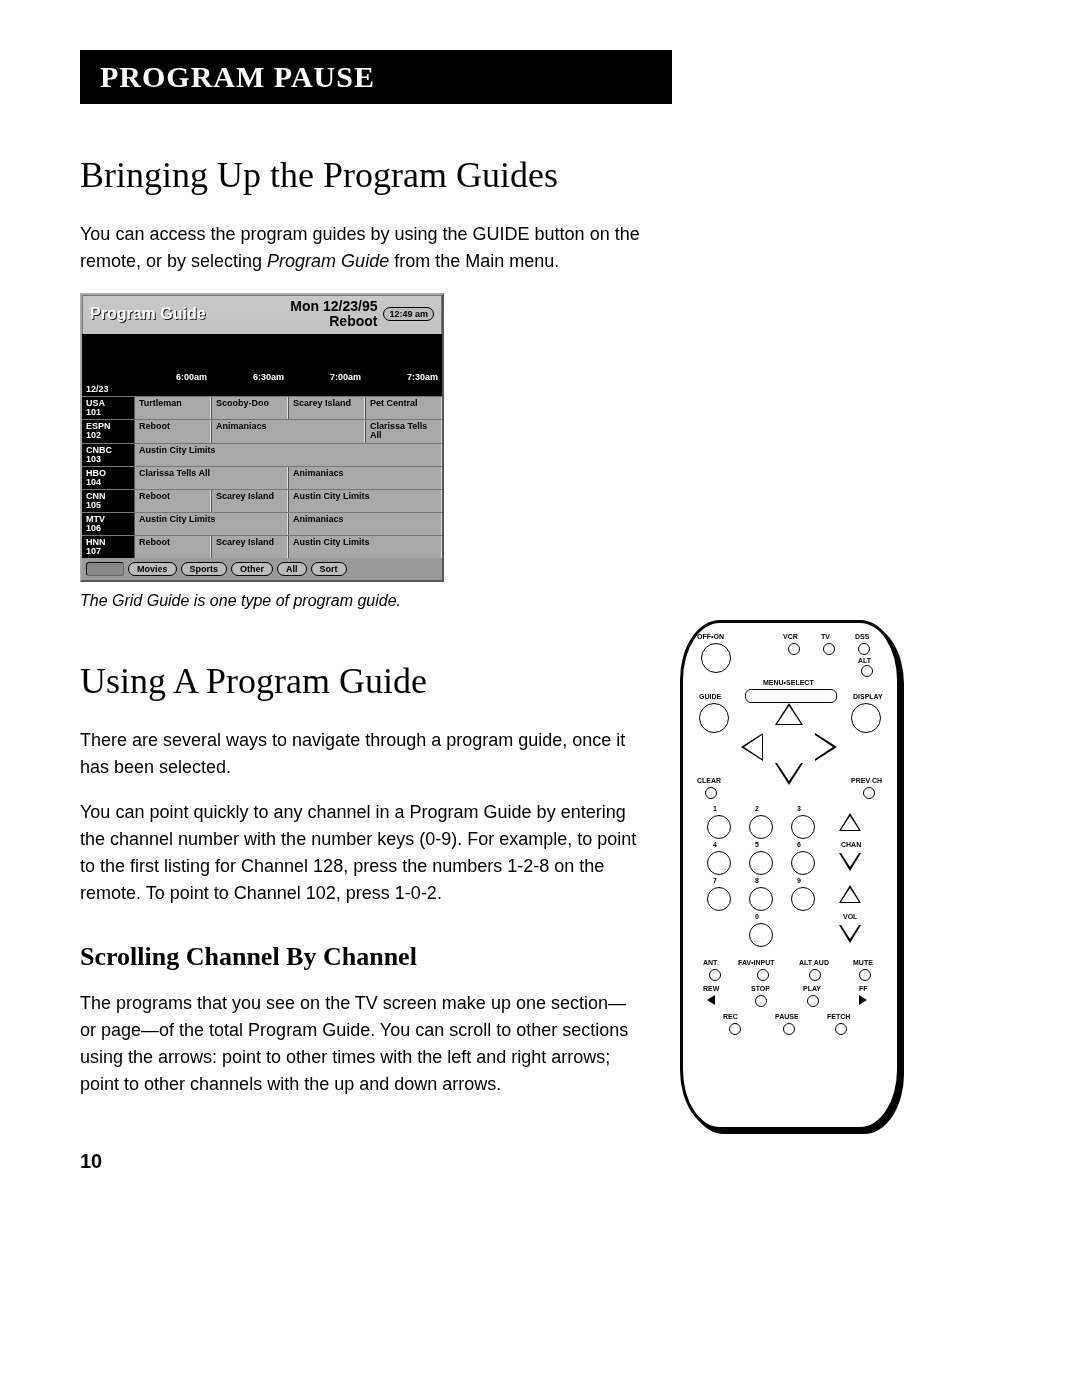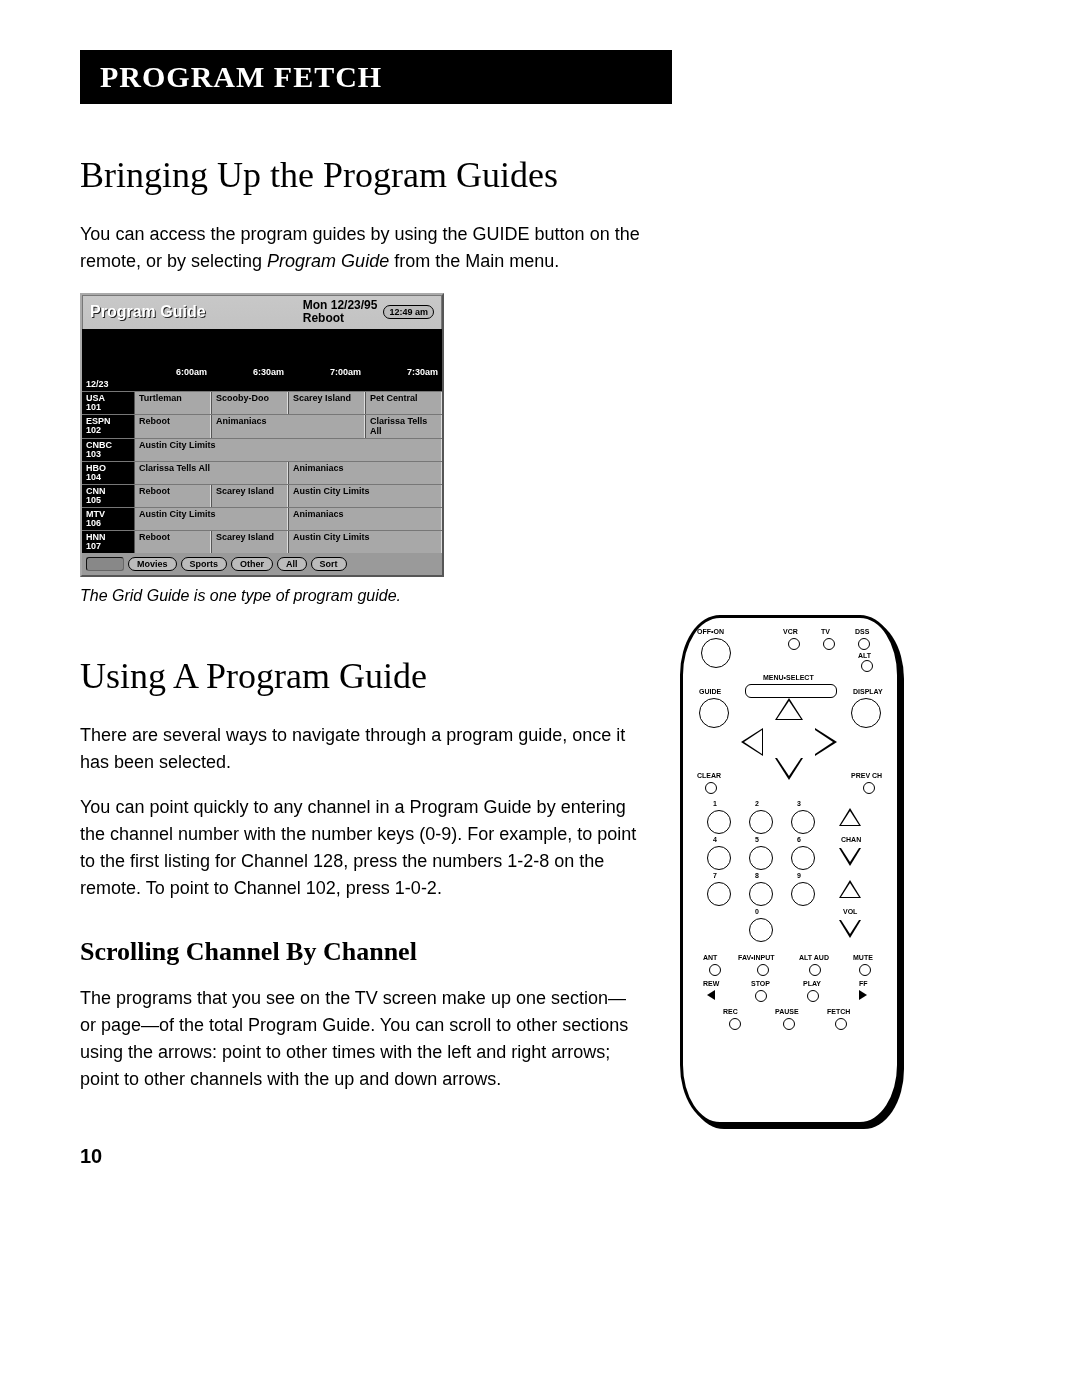--- a/index.html
+++ b/index.html
@@ -77,24 +77,24 @@
   }
   .pg-title {
     font-family: Arial, sans-serif;
     font-weight: 900;
     font-size: 16px;
     color: #fff;
     text-shadow: 1px 1px 0 #222;
     flex: 1;
   }
   .pg-date {
-    font-size: 12px;
+    font-size: 14px;
     font-weight: bold;
     color: #000;
-    text-align: left;
+    text-align: right;
     line-height: 1.1;
     margin-right: 6px;
   }
   .pg-clock {
     font-size: 9px;
     font-weight: bold;
     border: 1px solid #000;
     border-radius: 8px;
     padding: 1px 5px;
     background: #bbb;
@@ -204,21 +204,21 @@
     border: 5px solid transparent;
   }
   .mt-left  { border-right: 8px solid #000; border-left: none; }
   .mt-right { border-left: 8px solid #000; border-right: none; }
 </style>
 </head>
 <body>
 
 <div class="page">
 
-  <div class="header-bar">PROGRAM FETCH</div>
+  <div class="header-bar">PROGRAM PAUSE</div>
 
   <h1 class="serif">Bringing Up the Program Guides</h1>
 
   <p class="body">
     <span>You can access the program guides by using the GUIDE button on the remote, or by selecting </span><span class="italic-term">Program Guide</span><span> from the Main menu.</span>
   </p>
 
 
   <div class="pg-outer">
     <div class="pg-title-row">

